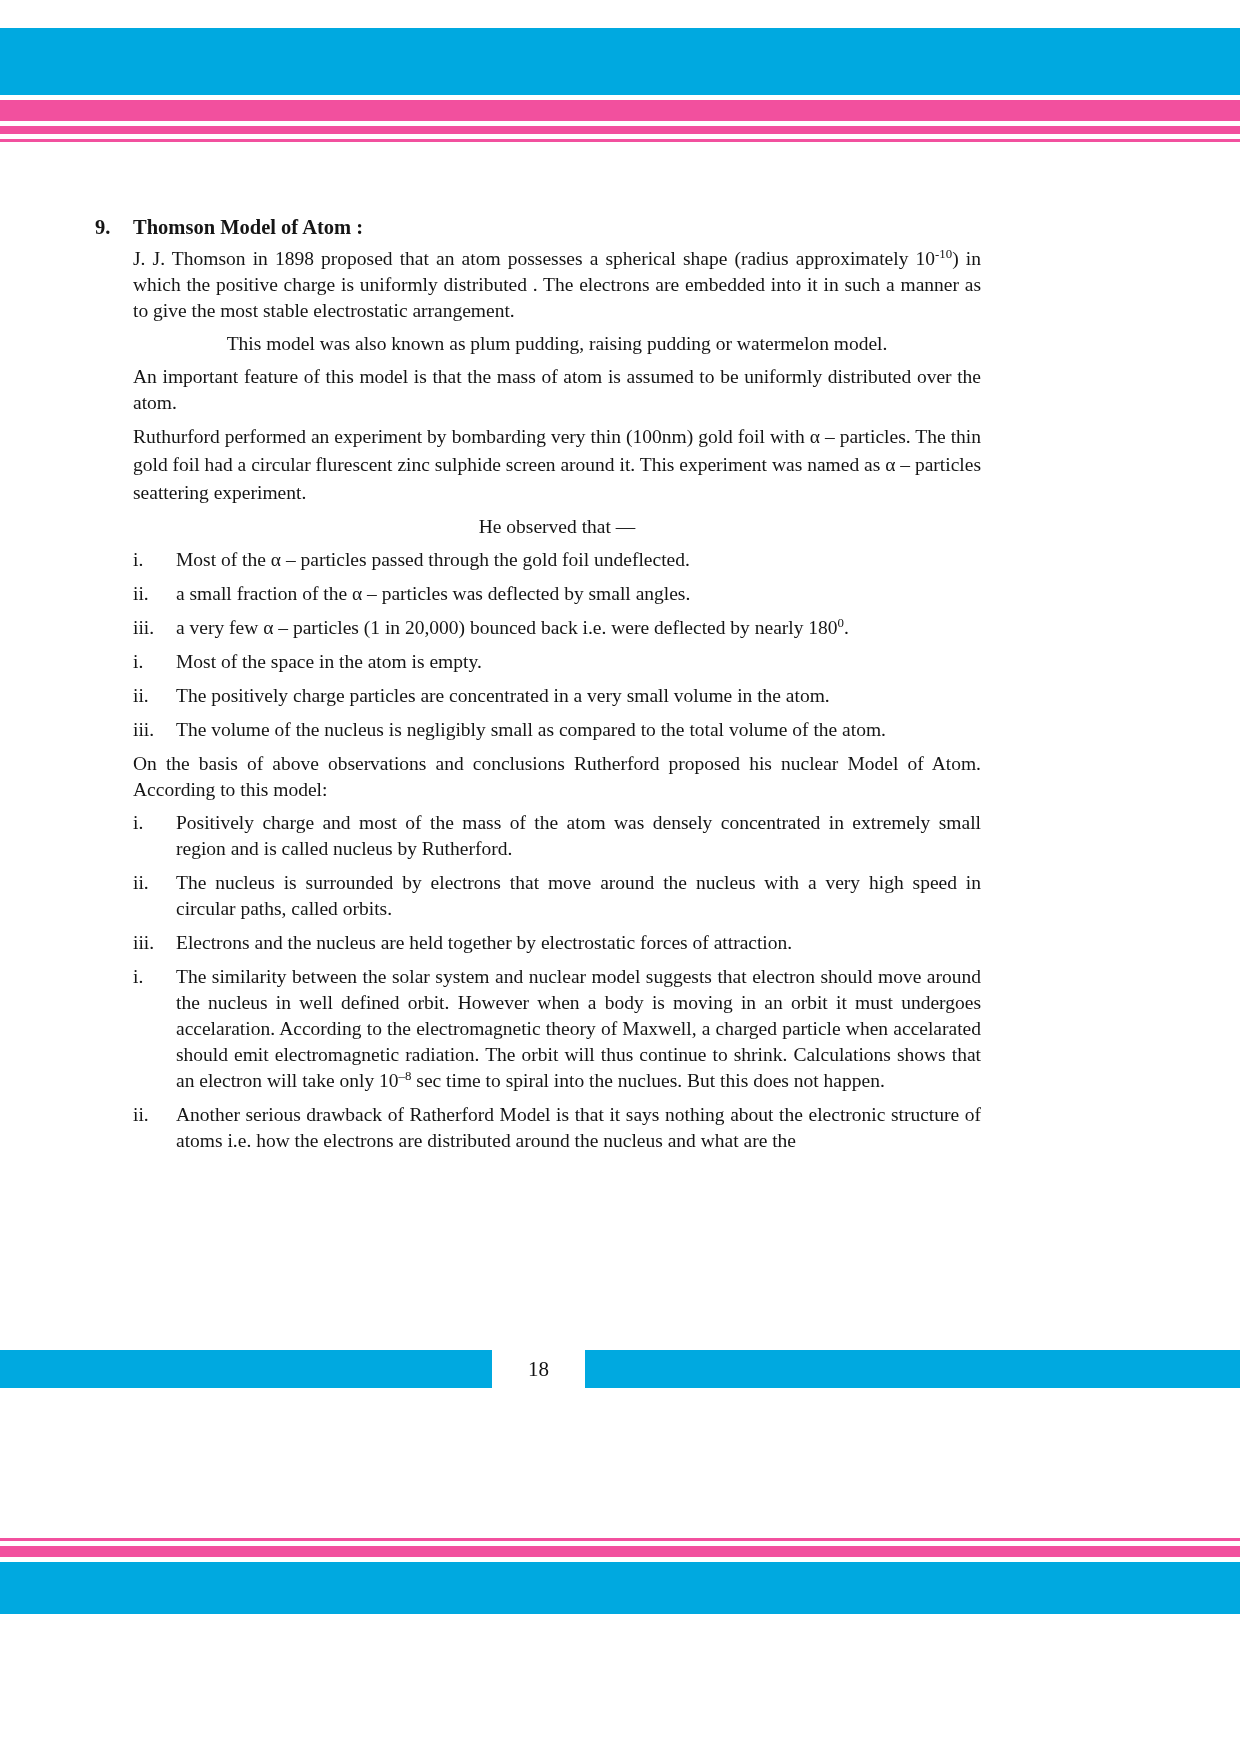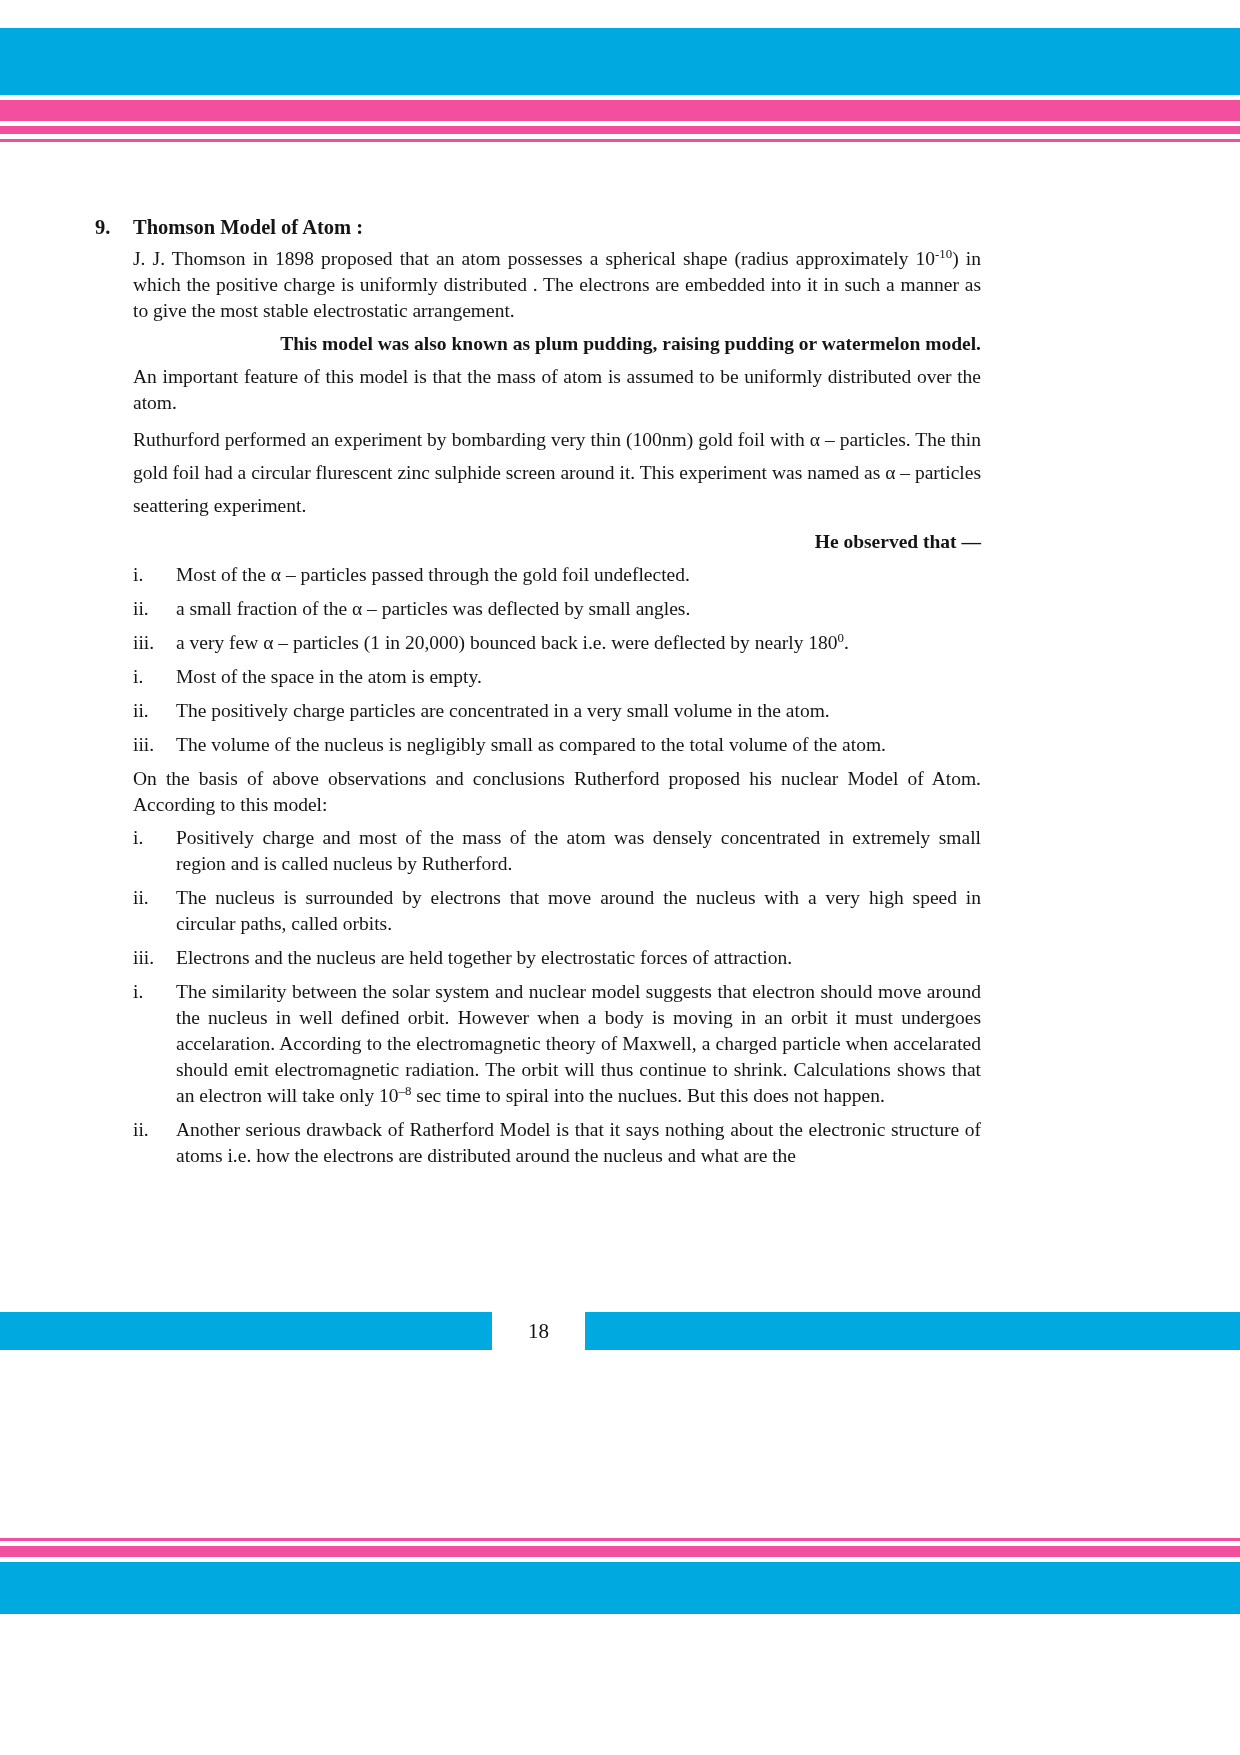--- a/index.html
+++ b/index.html
@@ -19,21 +19,21 @@
   .top-line-a { top: 126px; height: 8px;  background: #f2509e; }
   .top-line-b { top: 139px; height: 3px;  background: #f2509e; }
 
   
   .bot-line-a { top: 1538px; height: 3px;  background: #f2509e; }
   .bot-pink   { top: 1546px; height: 11px; background: #f2509e; }
   .bot-cyan   { top: 1562px; height: 52px; background: #00a9e0; }
 
   
   .footer-band {
-    position: absolute; top: 1312px; left: 0; width: 100%; height: 38px;
+    position: absolute; top: 1350px; left: 0; width: 100%; height: 38px;
     display: flex; align-items: stretch;
   }
   .footer-bar-left  { width: 492px; background: #00a9e0; }
   .footer-page {
     width: 93px; display: flex; align-items: center; justify-content: center;
     font-size: 21px; color: #111; background: #ffffff;
   }
   .footer-bar-right { flex: 1; background: #00a9e0; }
 
   
@@ -42,22 +42,22 @@
     font-size: 19.5px; line-height: 26px;
   }
   .sec-head { display: flex; font-weight: bold; font-size: 20.5px; margin: 10px 0 6px 0; }
   .sec-num  { width: 38px; flex: 0 0 38px; }
   .sec-title{ flex: 1; }
 
   .para {
     margin: 0 0 7px 38px;
     text-align: justify;
   }
-  .para.loose { line-height: 33px; }
-  .para.single { text-align: right; font-weight: bold; }
+  .para.loose { line-height: 28px; }
+  .para.single { text-align: center; }
 
   .li { display: flex; margin: 0 0 8px 38px; }
   .li-num  { width: 43px; flex: 0 0 43px; }
   .li-text { flex: 1; text-align: justify; }
   .li-text.short { text-align: left; }
 
   sup { vertical-align: super; font-size: 66%; line-height: 0; }
 </style>
 </head>
 <body>

